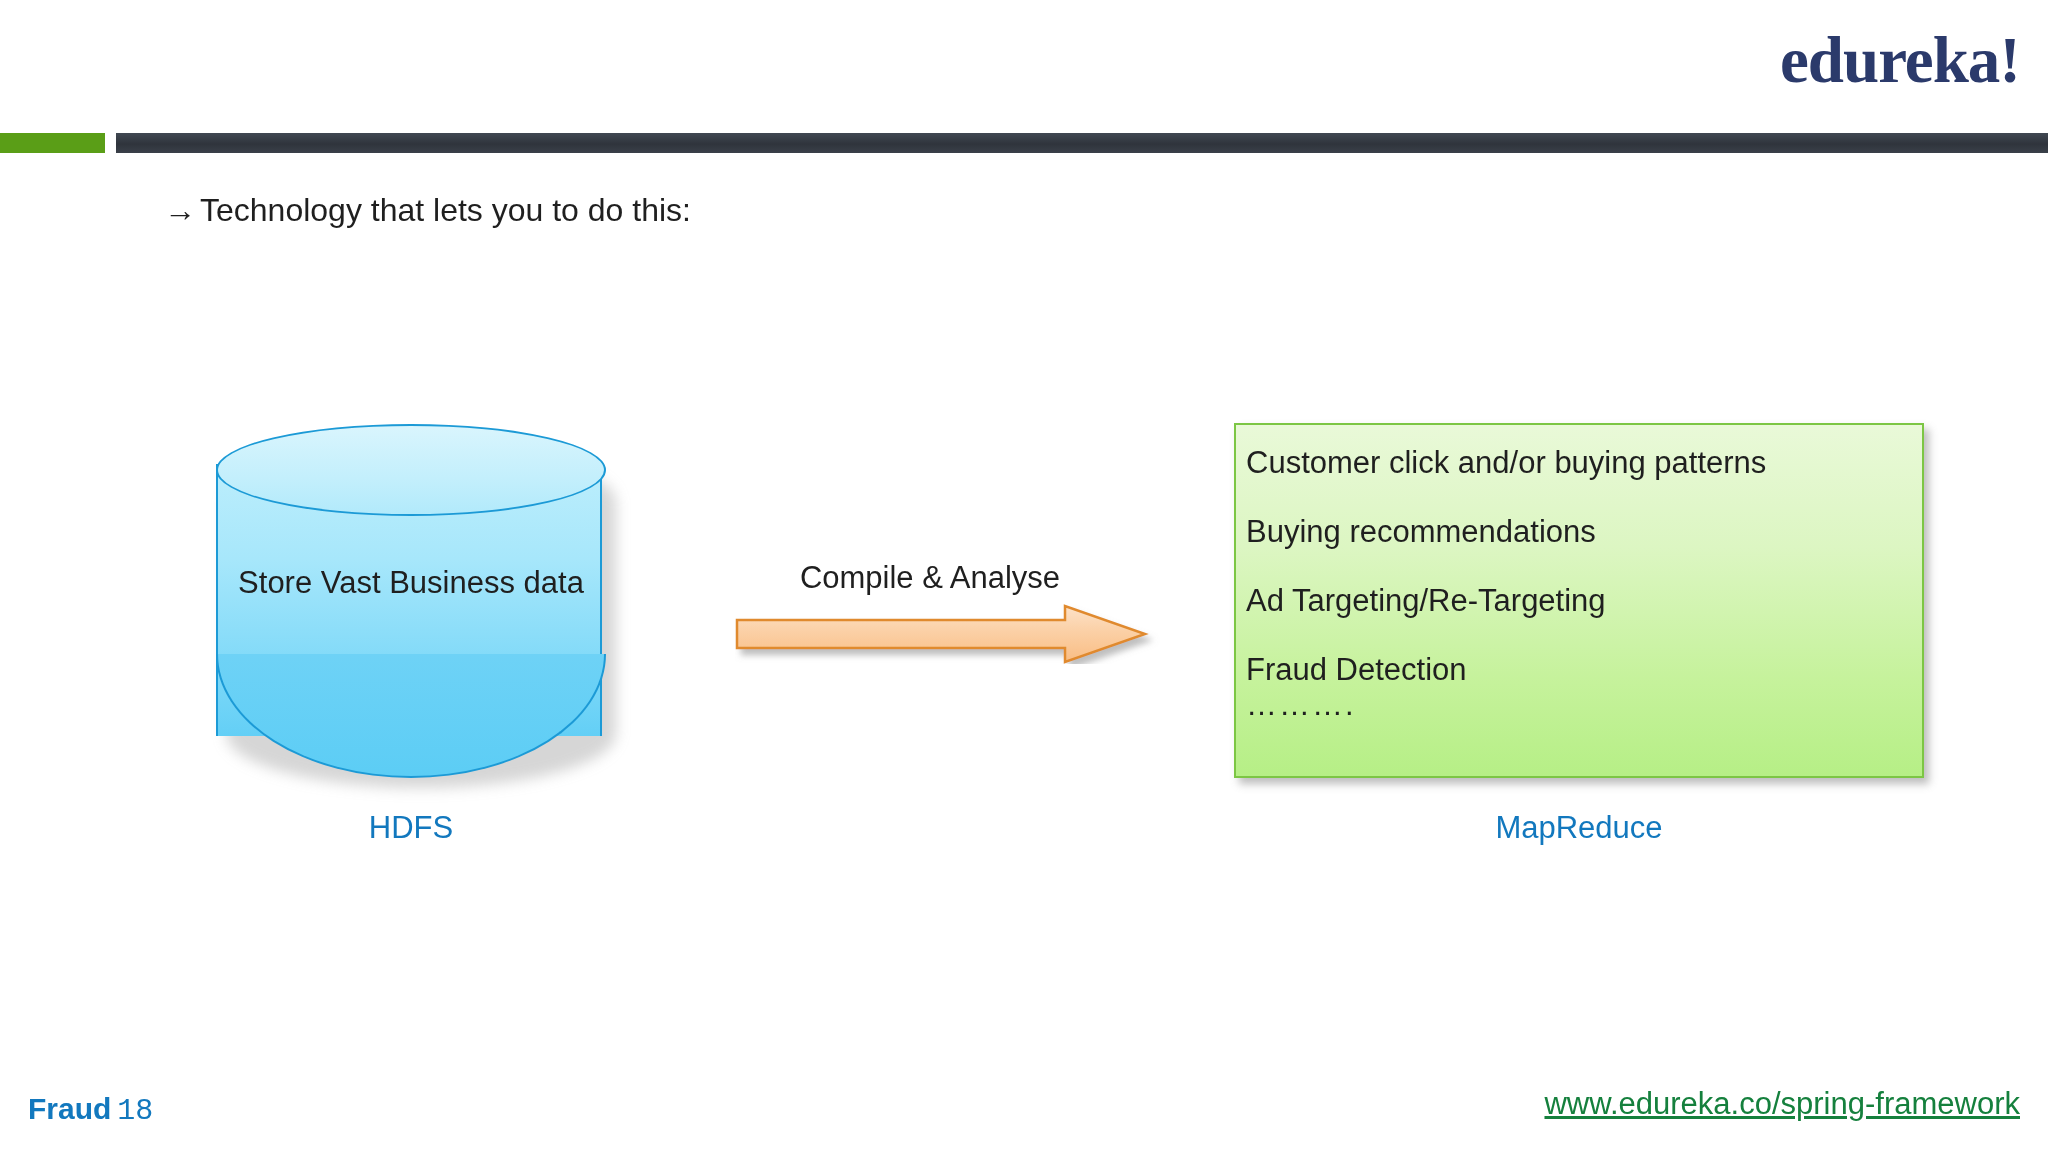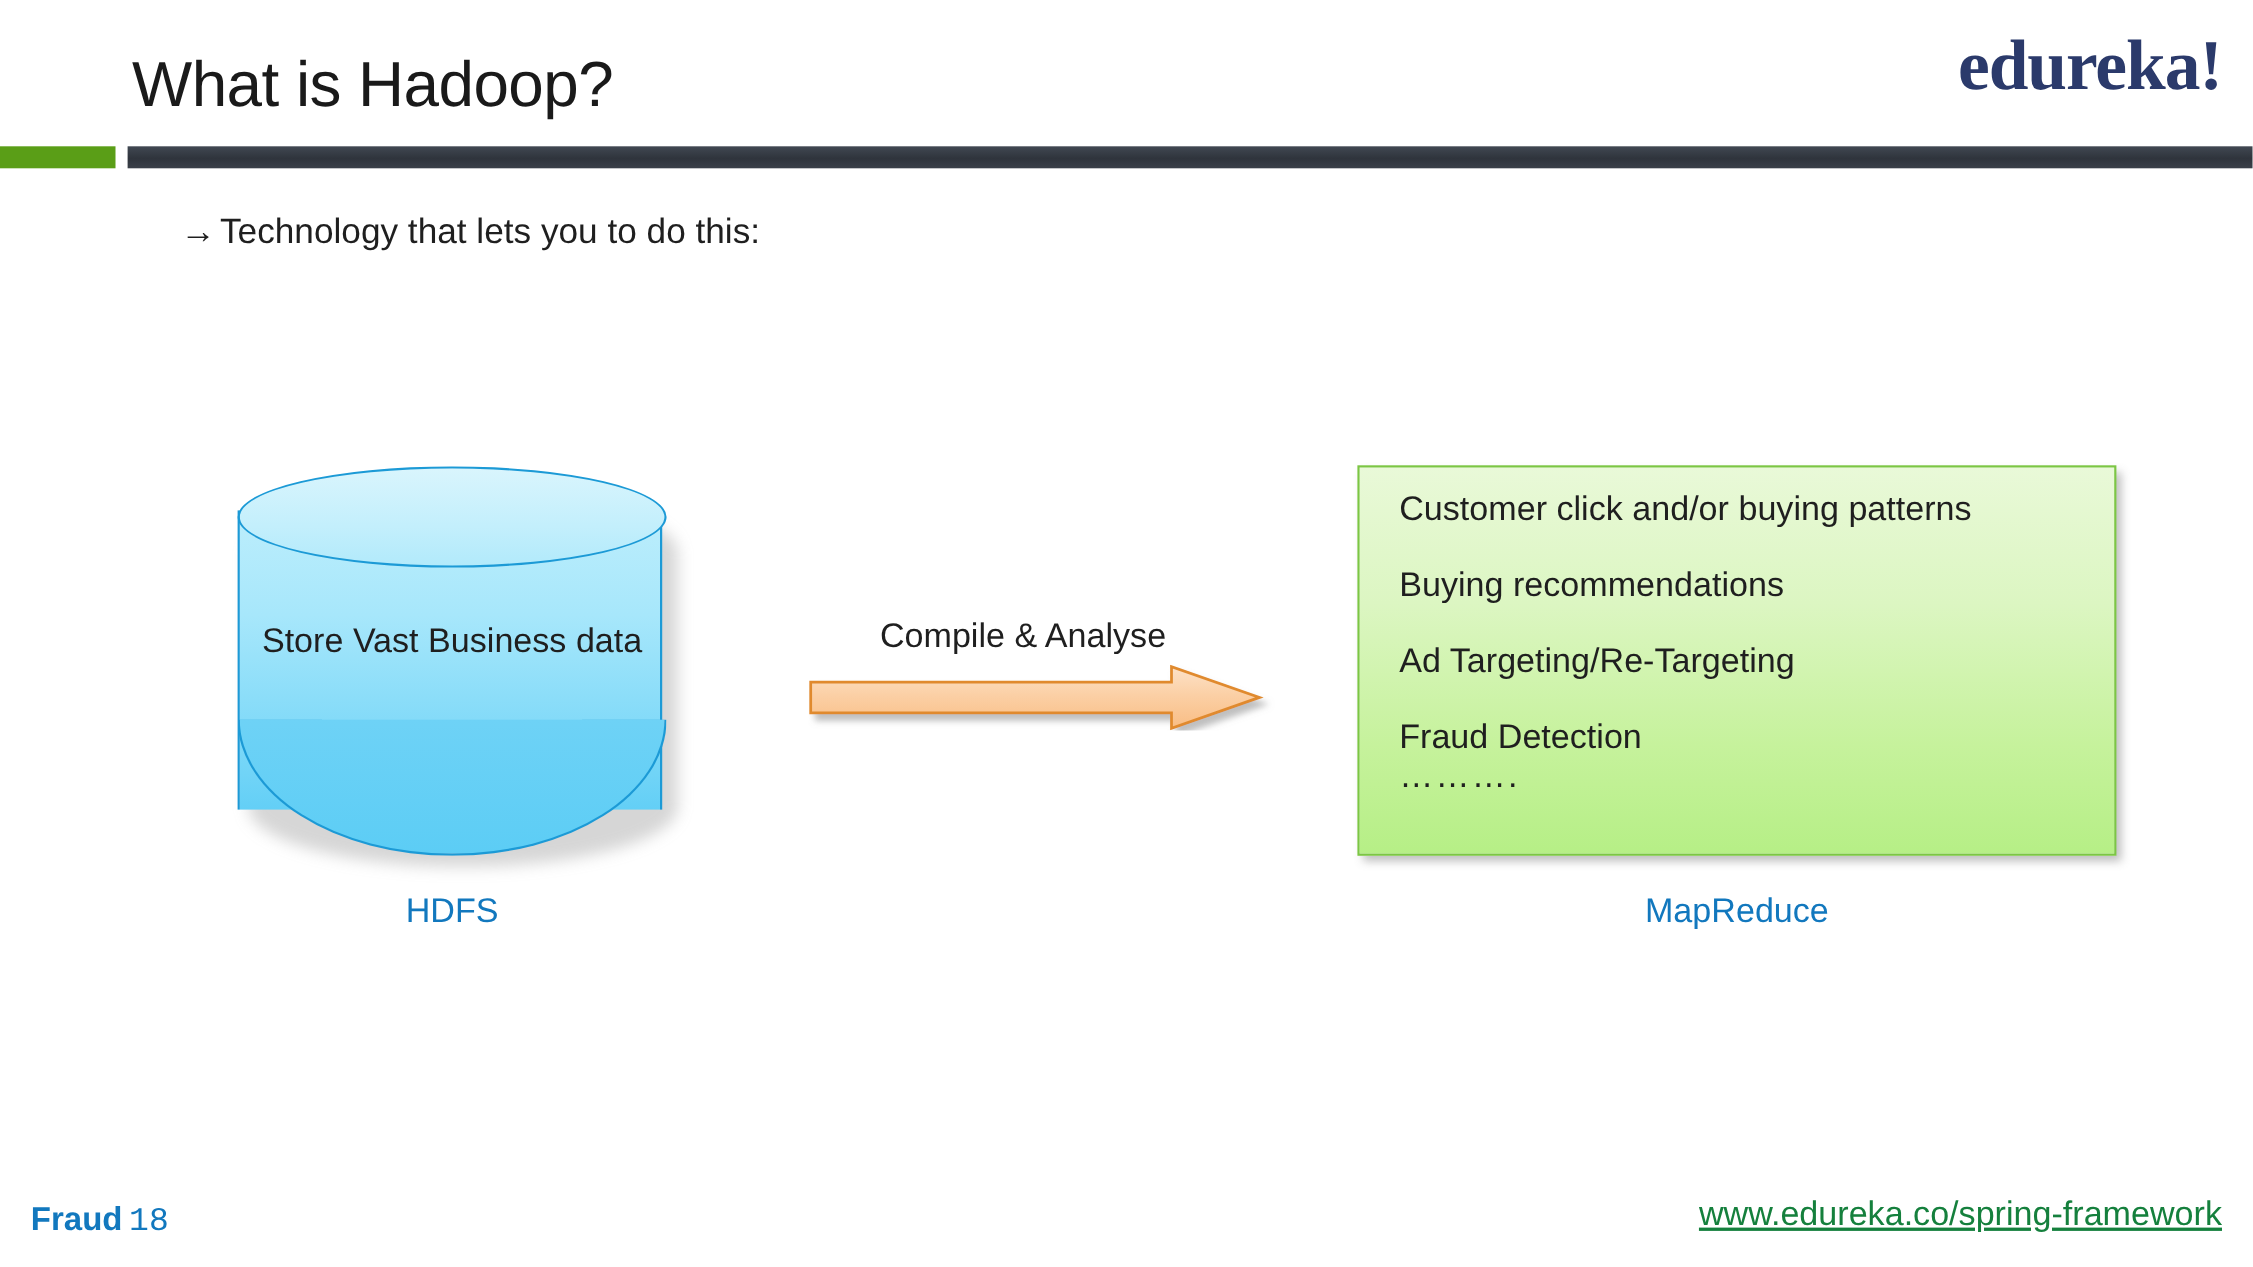--- a/index.html
+++ b/index.html
@@ -176,21 +176,21 @@
   #outputs-box {
     position: absolute;
     left: 1234px;
     top: 423px;
     width: 690px;
     height: 355px;
     box-sizing: border-box;
     background: linear-gradient(180deg, #e9f9d8 0%, #dcf6c2 35%, #c6f29c 72%, #b6ef86 100%);
     border: 2px solid #7cc644;
     box-shadow: 5px 6px 8px rgba(110,110,110,0.45);
-    padding: 22px 22px 10px 36px;
+    padding: 22px 22px 10px 10px;
   }
   .output-line {
     font-size: 31px;
     line-height: 1.0;
     color: #1f1f1f;
     margin-bottom: 38px;
     font-family: "Liberation Sans Narrow", "Liberation Sans", sans-serif;
     white-space: nowrap;
   }
   .output-line.tight { margin-bottom: 4px; }
@@ -230,21 +230,20 @@
     text-decoration: underline;
     white-space: nowrap;
     font-family: "Liberation Sans Narrow", "Liberation Sans", sans-serif;
   }
 </style>
 </head>
 <body>
 
 <div id="slide">
 
-  <div id="slide-title">What is Hadoop?</div>
   <div id="brand-logo">edureka!</div>
   <div id="rule-green"></div>
   <div id="rule-dark"></div>
 
   <div id="bullet-line">
     <span id="bullet-arrow">→</span><span>Technology that lets you to do this:</span>
   </div>
 
   <div id="cylinder-wrap">
     <div id="cyl-shadow"></div>

